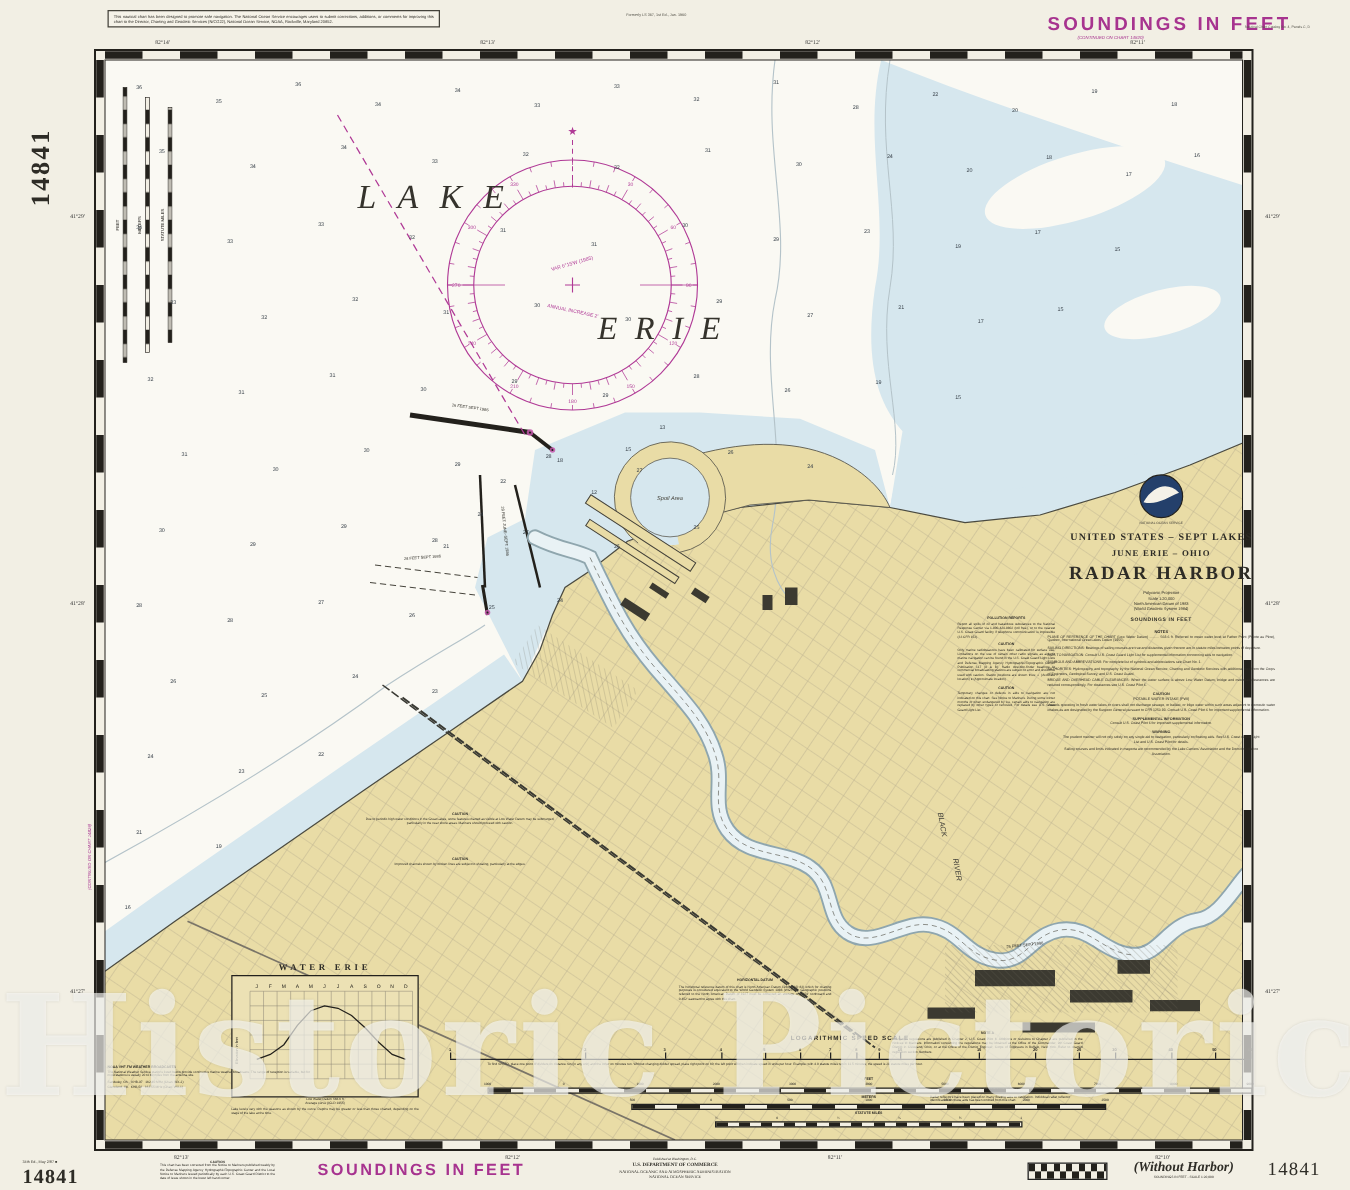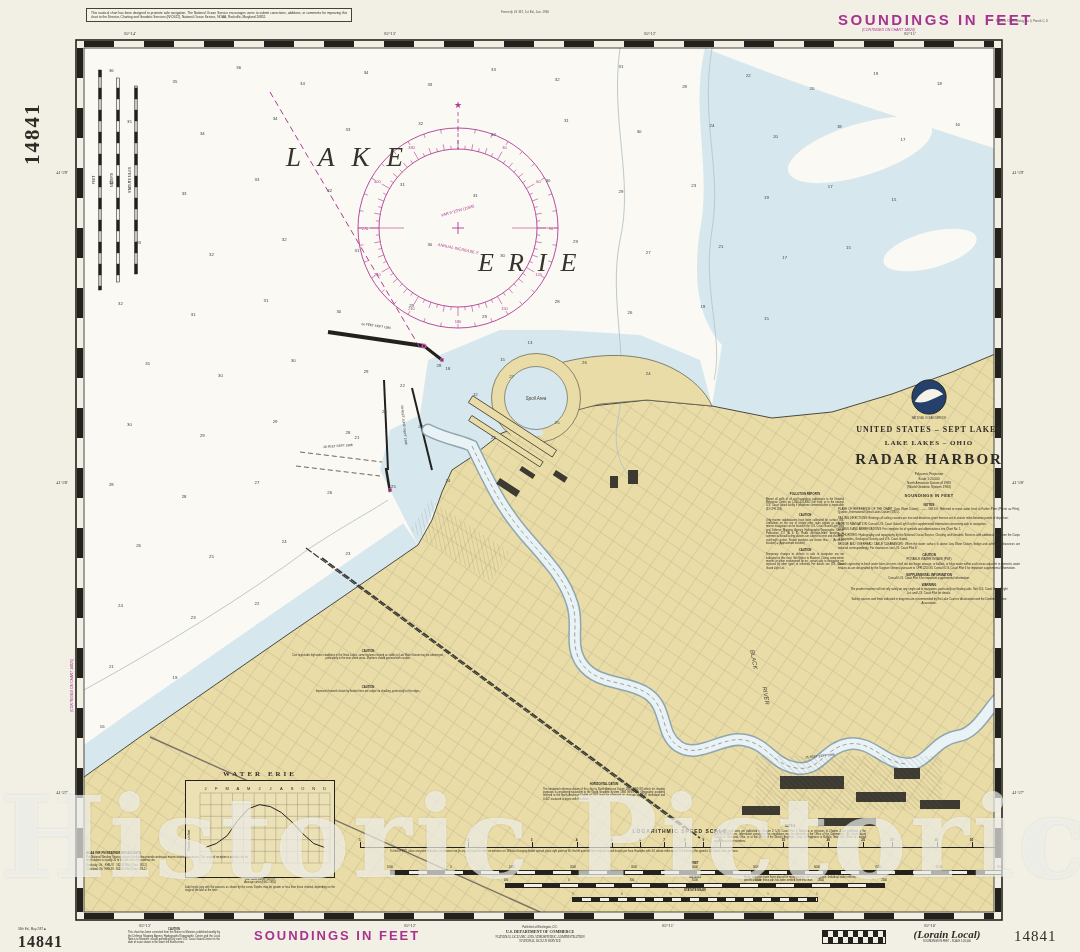--- a/index.html
+++ b/index.html
@@ -441,21 +441,21 @@
     </div>
 
   <div class="abs ctr" style="left:838px;top:378px;width:182px;">
     <svg width="38" height="38" viewBox="-20 -20 40 40" style="display:block;margin:0 auto;">
       <circle r="18" fill="#24406b"></circle>
       <path d="M-15,5 C-6,-10 6,-12 15,-3 C5,1 -4,8 -15,5 Z" fill="#f5f2e8"></path>
       <circle r="18" fill="none" stroke="#23211c" stroke-width="1"></circle>
     </svg>
     <div class="t26" style="margin-top:1px;color:#44423a;">NATIONAL OCEAN SERVICE</div>
     <div class="ser" style="font-size:8px;font-weight:bold;letter-spacing:1px;margin-top:5px;">UNITED STATES – SEPT LAKES</div>
-    <div class="ser" style="font-size:7px;font-weight:bold;letter-spacing:1px;margin-top:5px;">LAKE LAKES – OHIO</div>
+    <div class="ser" style="font-size:7px;font-weight:bold;letter-spacing:1px;margin-top:5px;">JUNE ERIE – OHIO</div>
     <div class="ser" style="font-size:15px;font-weight:bold;letter-spacing:2px;margin-top:4px;">RADAR HARBOR</div>
     <div class="t32" style="margin-top:4px;">Polyconic Projection</div>
     <div class="t32">Scale 1:20,000</div>
     <div class="t32">North American Datum of 1983</div>
     <div class="t32">(World Geodetic System 1984)</div>
     <div class="t4" style="font-weight:bold;margin-top:4px;letter-spacing:0.5px;">SOUNDINGS IN FEET</div>
     <div class="t32" style="margin-top:4px;font-weight:bold;">NOTES</div>
     <div class="t28 jus" style="margin-top:1px;">PLANE OF REFERENCE OF THE CHART (Low Water Datum) .......... 568.6 ft. Referred to mean water level at Father Point (Pointe au Père), Quebec, International Great Lakes Datum (1955).</div>
     <div class="t28 jus" style="margin-top:2px;">SAILING DIRECTIONS: Bearings of sailing courses are true and distances given thereon are in statute miles between points of departure.</div>
     <div class="t28 jus" style="margin-top:2px;">AIDS TO NAVIGATION: Consult U.S. Coast Guard Light List for supplemental information concerning aids to navigation.</div>
@@ -655,20 +655,20 @@
   <div class="abs ctr" style="left:450px;top:926px;width:180px;">
     <div class="t26" style="font-style:italic;">Published at Washington, D.C.</div>
     <div class="ser t4" style="font-weight:bold;">U.S. DEPARTMENT OF COMMERCE</div>
     <div class="ser t32">NATIONAL OCEANIC AND ATMOSPHERIC ADMINISTRATION</div>
     <div class="ser t32">NATIONAL OCEAN SERVICE</div>
   </div>
 
   <div class="abs checker" style="left:822px;top:930px;"></div>
 
   <div class="abs ctr" style="left:892px;top:928px;width:110px;">
-    <div class="ser" style="font-size:11px;font-weight:bold;font-style:italic;">(Lorain Local)</div>
+    <div class="ser" style="font-size:11px;font-weight:bold;font-style:italic;">(Without Harbor)</div>
     <div class="t26">SOUNDINGS IN FEET - SCALE 1:20,000</div>
   </div>
 
   <div class="abs ser" style="left:1014px;top:928px;font-size:15px;letter-spacing:1px;">14841</div>
 
   <div id="watermark" class="abs">Historic Pictoric ®</div>
 </div>
 
 </body></html>

